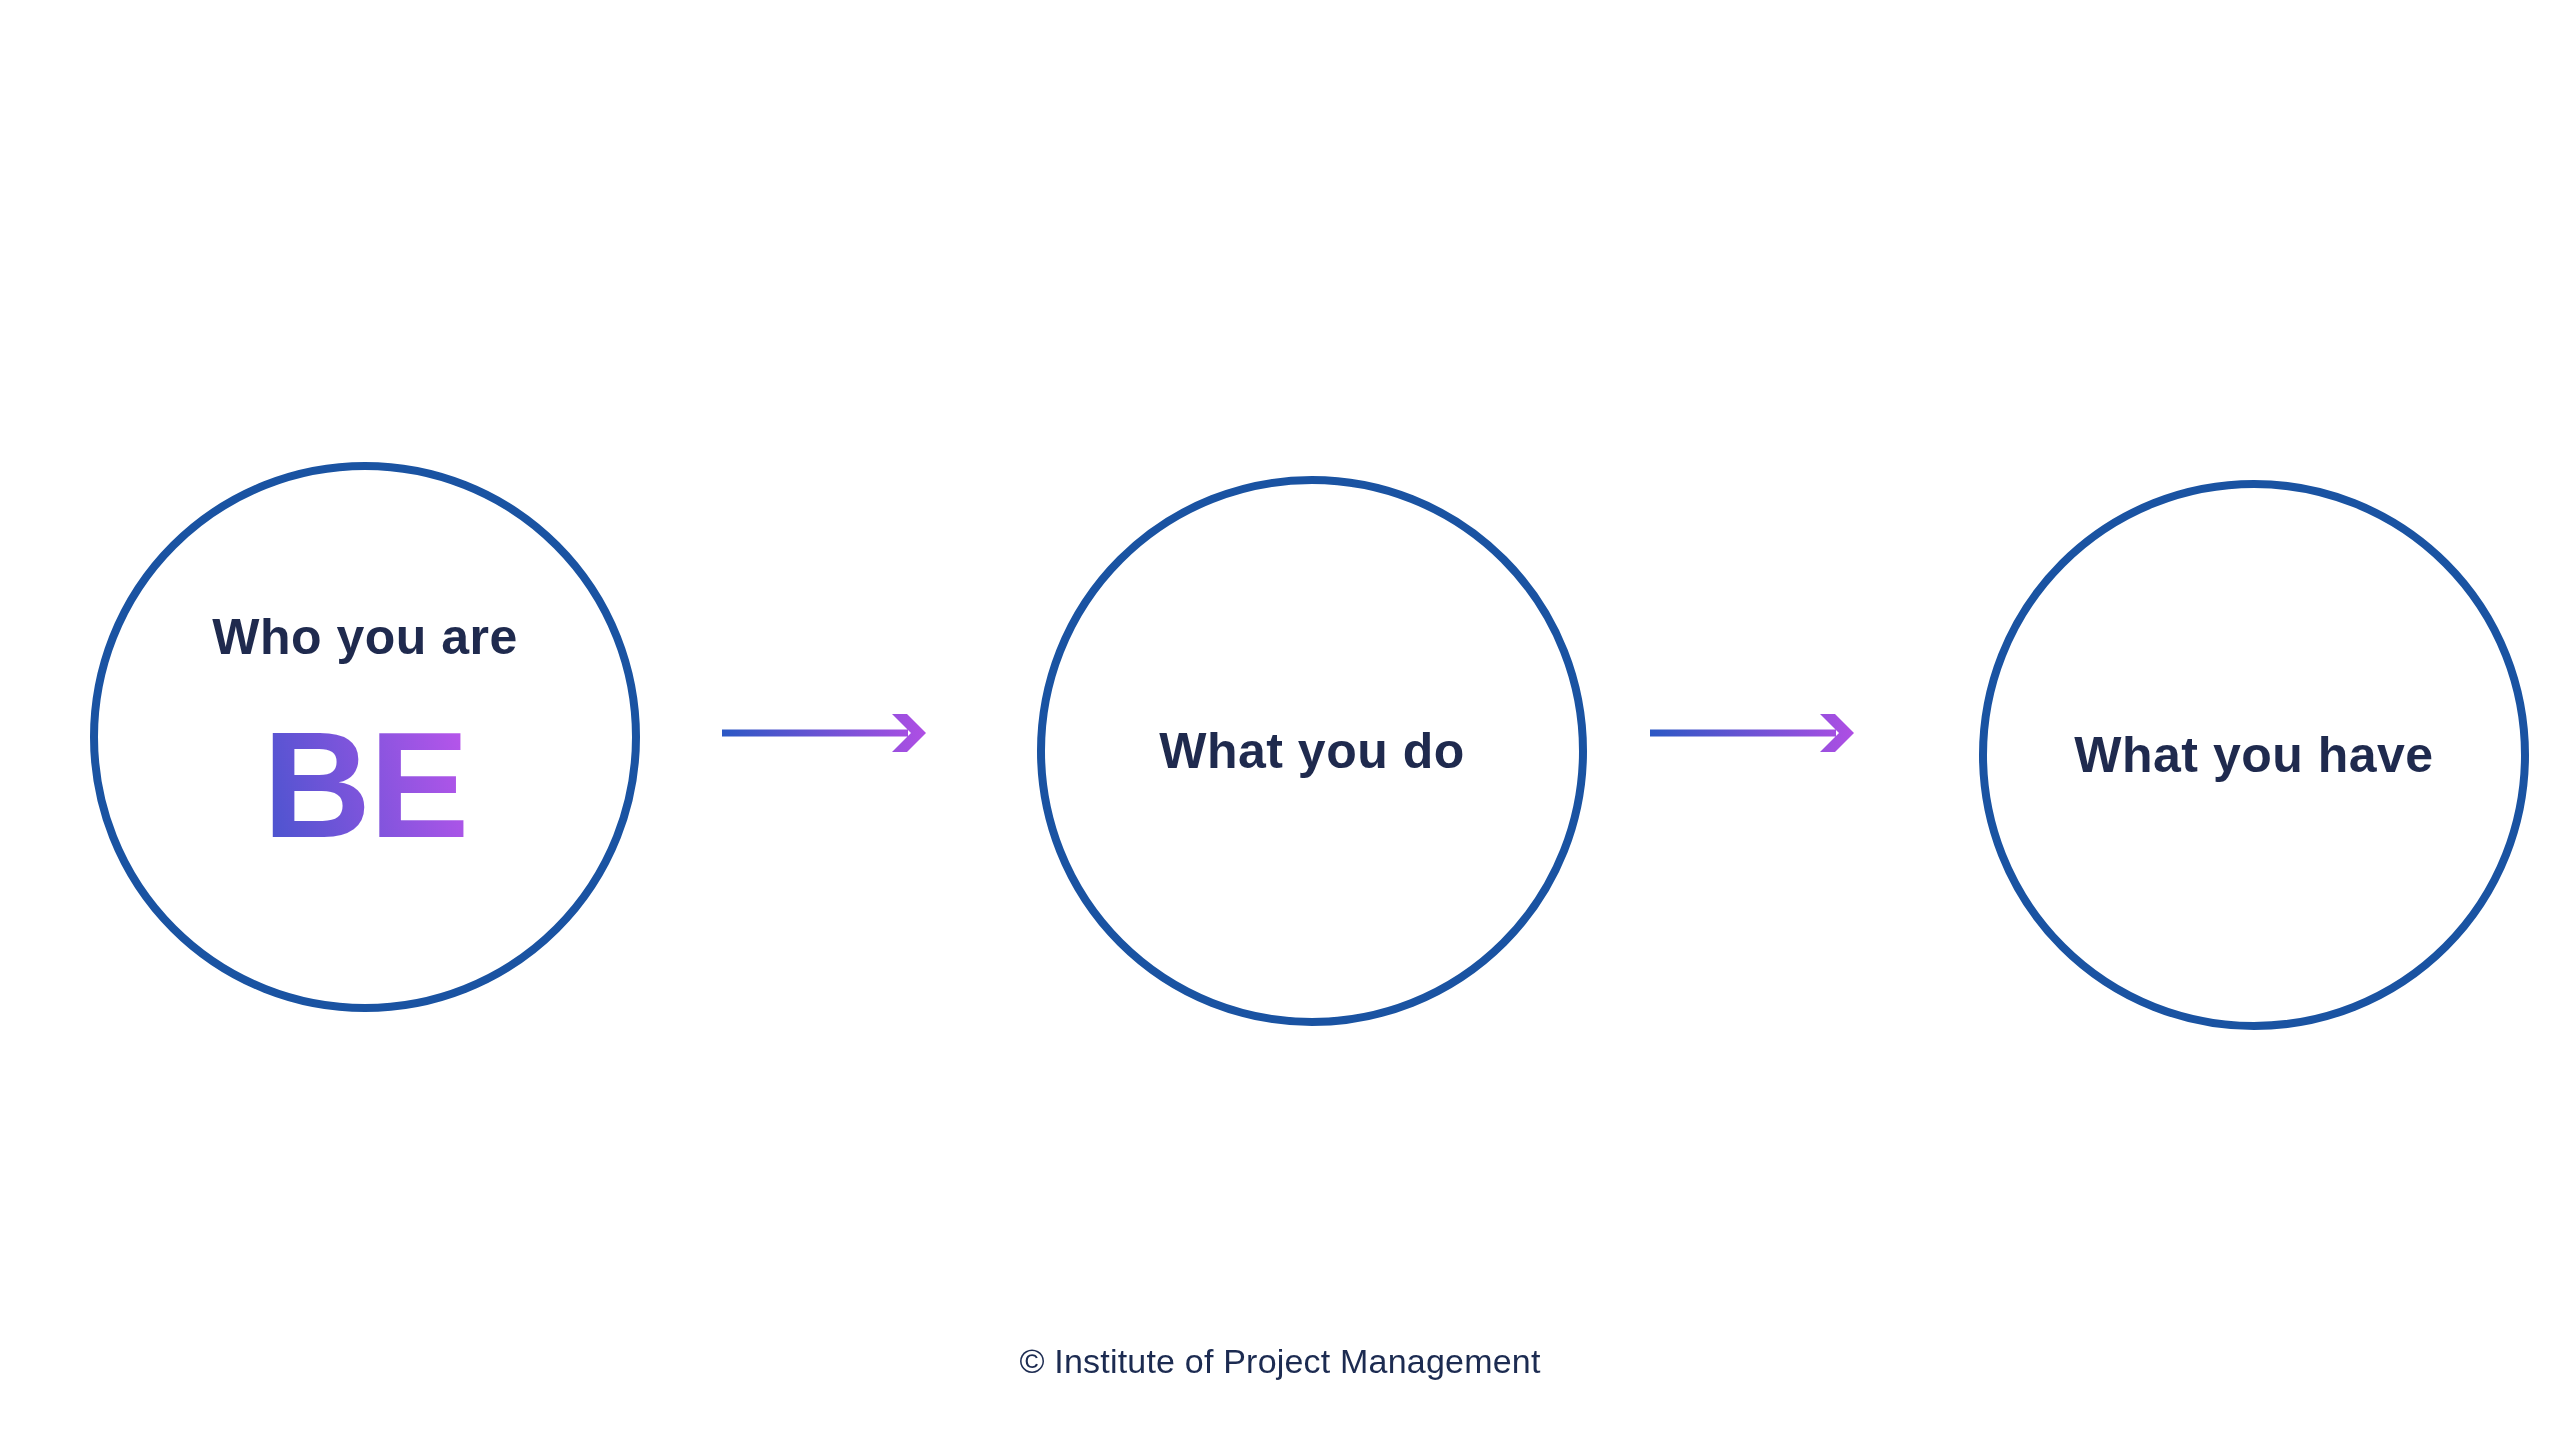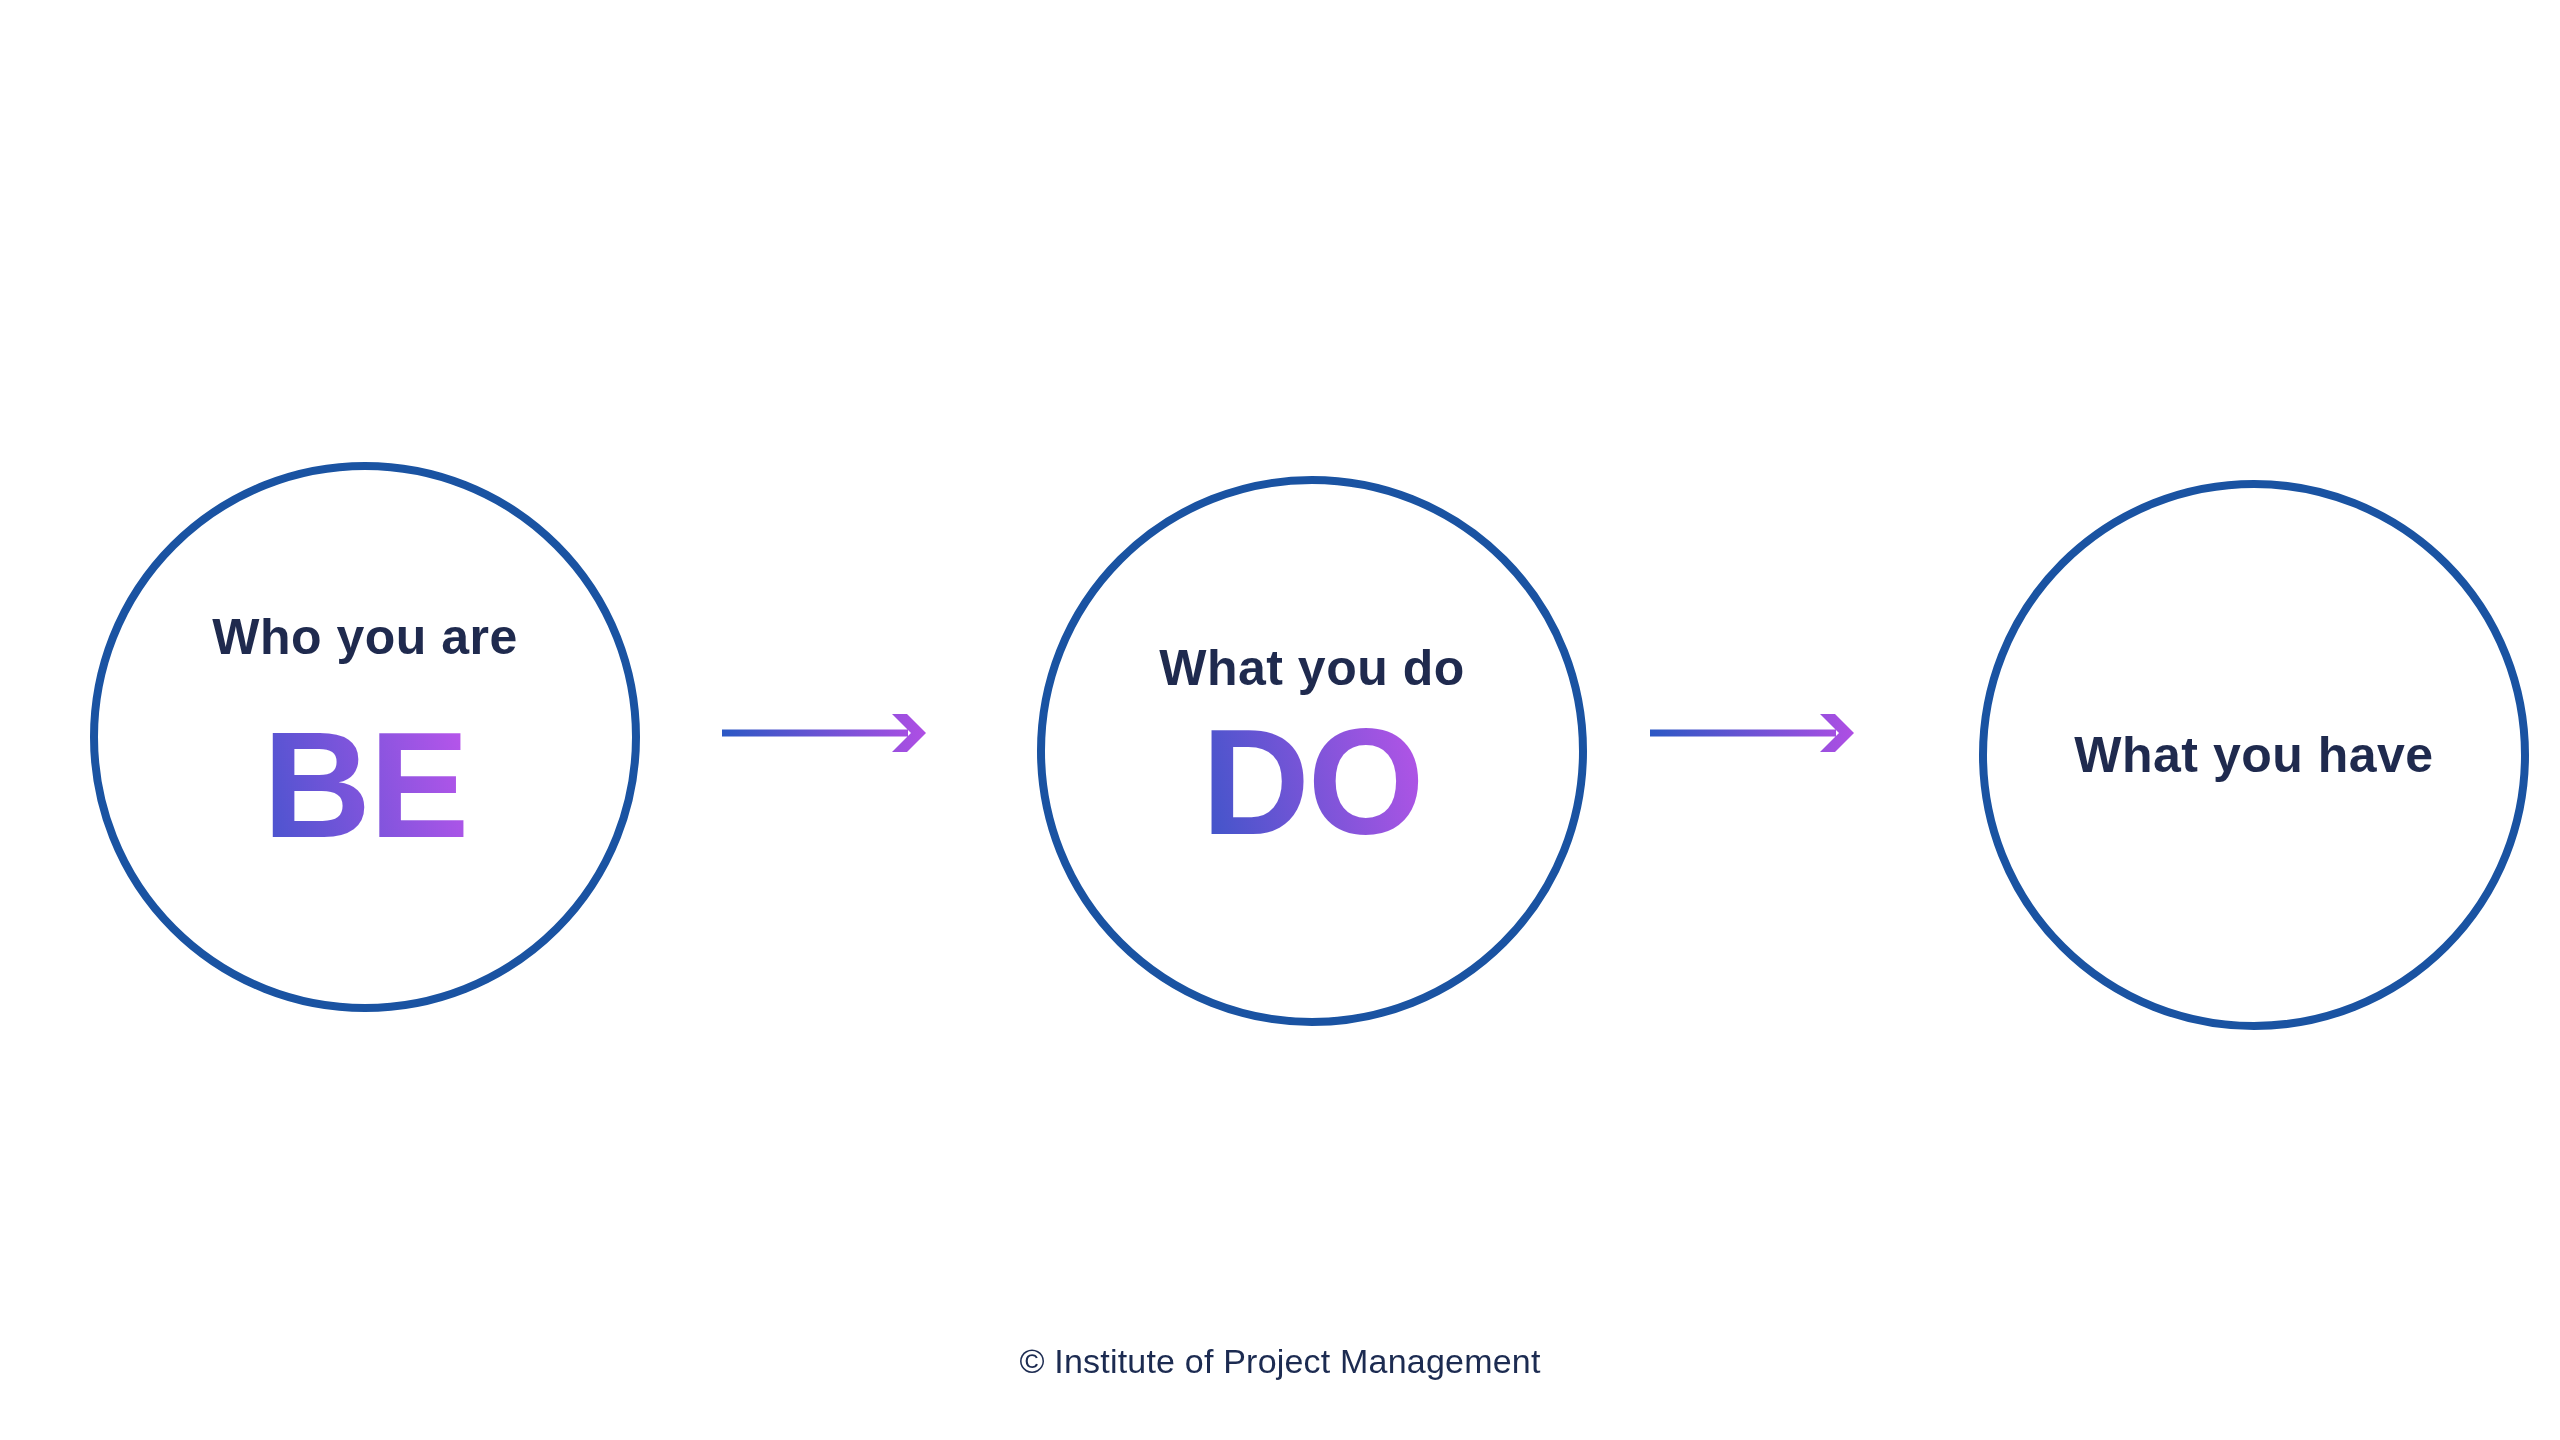--- a/index.html
+++ b/index.html
@@ -83,21 +83,20 @@
       <linearGradient id="arrowGrad1" x1="0" y1="0" x2="1" y2="0">
         <stop offset="0" style="stop-color:var(--arrow-start,#2b58c4)"></stop>
         <stop offset="1" style="stop-color:var(--arrow-end,#af4ee4)"></stop>
       </linearGradient>
     </defs>
     <path fill="url(#arrowGrad1)" d="M0 20.5 H186 V27.5 H0 Z M170 5 H185 L204 24 L185 43 H170 L189 24 Z"></path>
   </svg>
 
   <div class="circle circle-2">
     <div class="circle-label">What you do</div>
-    <div class="circle-word" style="background-image: linear-gradient(75deg, rgb(59, 85, 200), rgb(185, 84, 232));">DO</div>
   </div>
 
   <svg class="arrow arrow-2" viewBox="0 0 204 48" aria-hidden="true">
     <defs>
       <linearGradient id="arrowGrad2" x1="0" y1="0" x2="1" y2="0">
         <stop offset="0" style="stop-color:var(--arrow-start,#2b58c4)"></stop>
         <stop offset="1" style="stop-color:var(--arrow-end,#af4ee4)"></stop>
       </linearGradient>
     </defs>
     <path fill="url(#arrowGrad2)" d="M0 20.5 H186 V27.5 H0 Z M170 5 H185 L204 24 L185 43 H170 L189 24 Z"></path>

